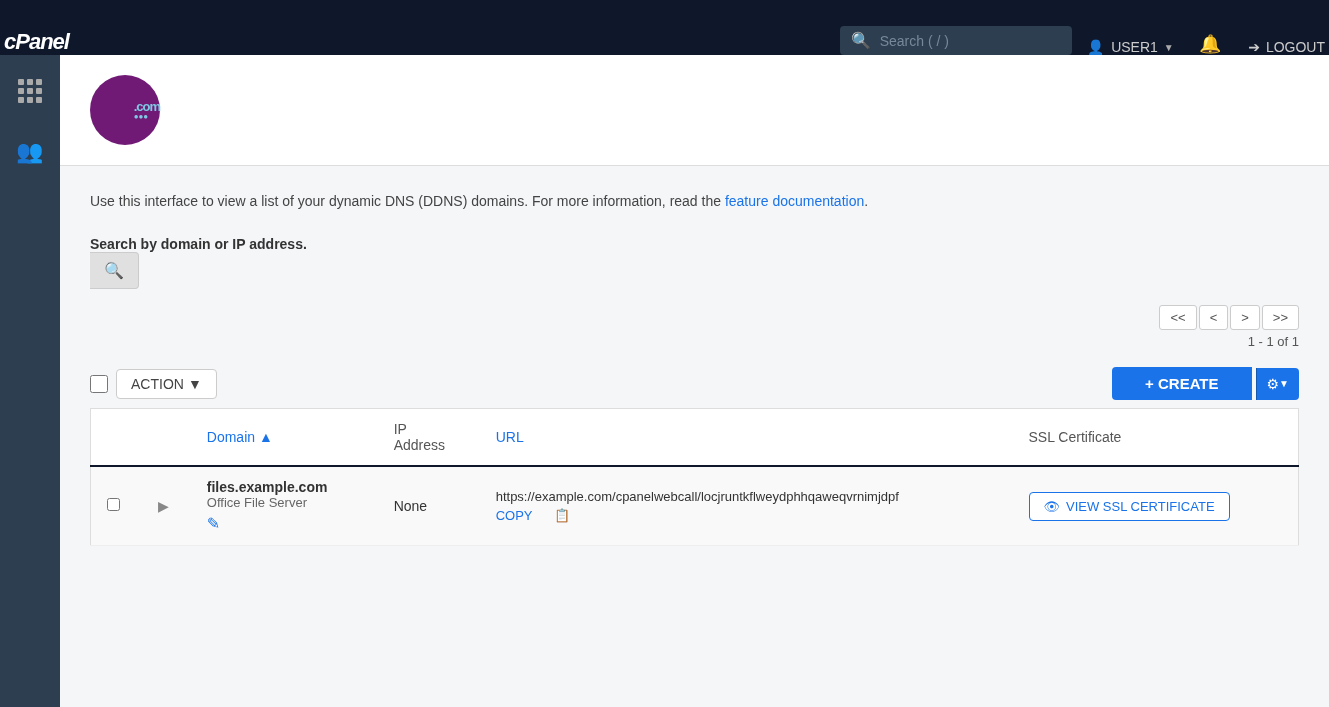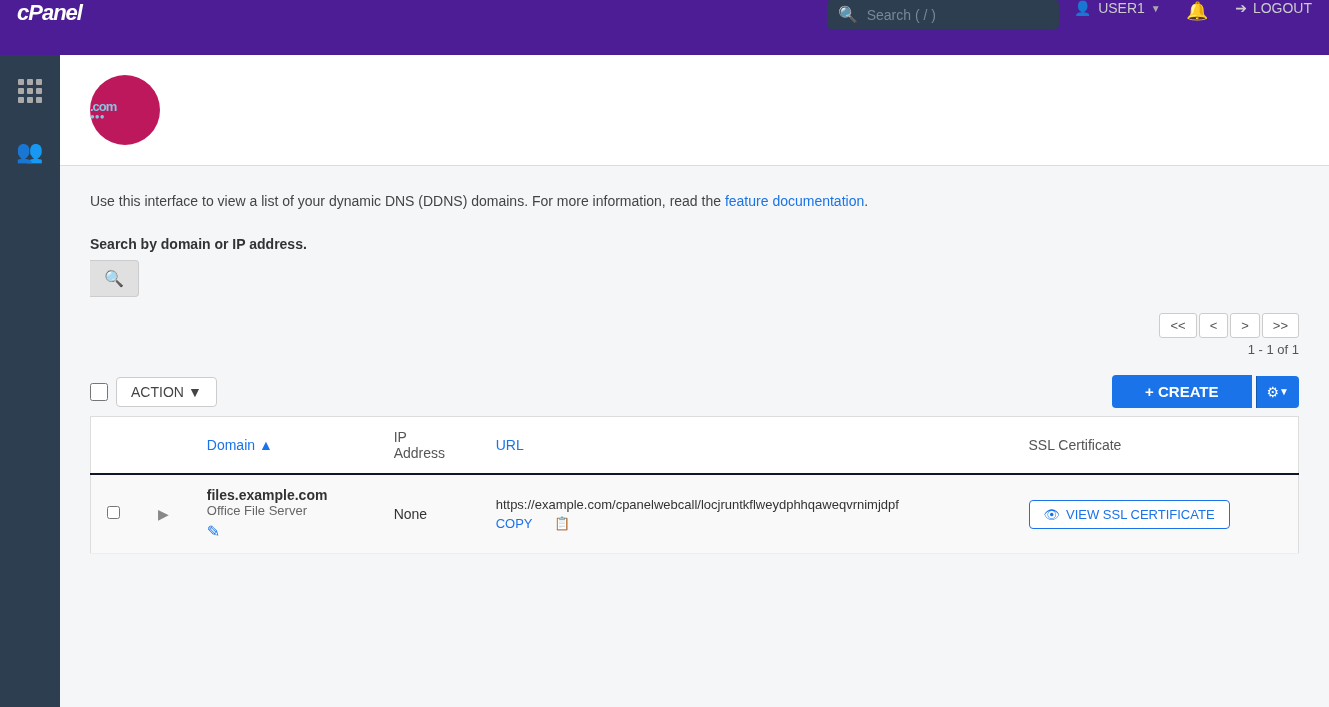--- a/index.html
+++ b/index.html
@@ -1,24 +1,24 @@
 <!DOCTYPE html>
 <html><head>
   <meta charset="utf-8">
   <style>
     * { box-sizing: border-box; margin: 0; padding: 0; }
     body { font-family: Arial, sans-serif; font-size: 14px; background: #f0f0f0; color: #333; }
 
     
     .topnav {
-      background: #4c1d95;
+      background: #0f172a;
       height: 55px;
       display: flex;
-      align-items: flex-start;
-      padding: 0 17px;
+      align-items: flex-end;
+      padding: 0 4px;
       gap: 16px;
     }
     .topnav-logo {
       color: #fff;
       font-size: 22px;
       font-weight: bold;
       font-style: italic;
       letter-spacing: -1px;
       margin-right: auto;
     }
@@ -98,24 +98,24 @@
       padding: 20px 30px;
       display: flex;
       align-items: center;
       gap: 16px;
       border-bottom: 1px solid #ddd;
     }
     .page-icon {
       width: 70px;
       height: 70px;
       border-radius: 50%;
-      background: #be185d;
-      display: flex;
-      align-items: center;
-      justify-content: flex-start;
+      background: #701a75;
+      display: flex;
+      align-items: center;
+      justify-content: flex-end;
       font-size: 26px;
       color: #fff;
       flex-shrink: 0;
     }
     .page-title {
       font-size: 26px;
       font-weight: normal;
       color: #333;
     }
 
@@ -129,21 +129,21 @@
       line-height: 1.6;
     }
     .description a {
       color: #1a73e8;
       text-decoration: none;
     }
 
     
     .search-label {
       font-weight: bold;
-      margin-bottom: 8px;
+      margin-bottom: 0;
       color: #333;
     }
     .search-row {
       display: flex;
       align-items: center;
       gap: 0;
       margin-bottom: 16px;
     }
     .search-input {
       width: 580px;

